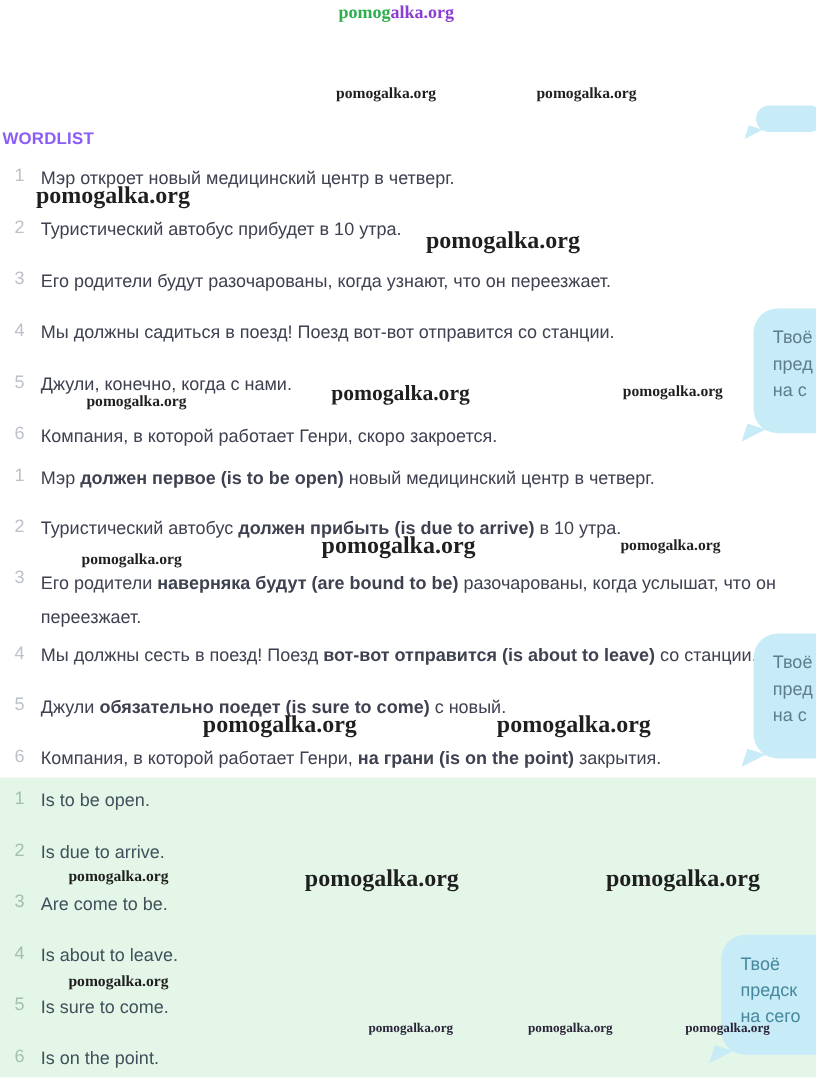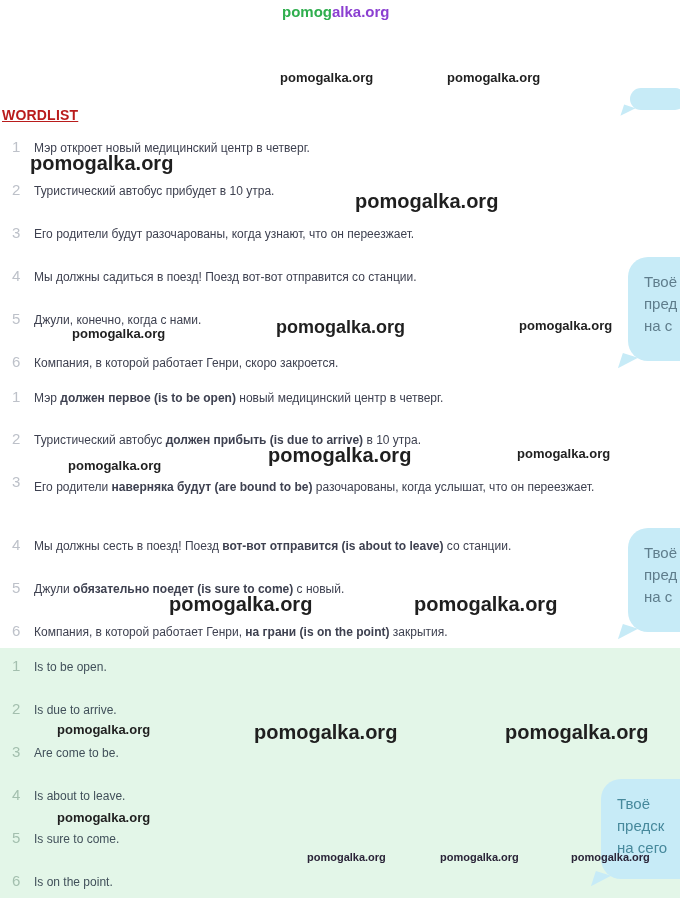--- a/index.html
+++ b/index.html
@@ -2,33 +2,33 @@
 <html><head>
 <meta charset="utf-8">
 <style>
   html,body{margin:0;padding:0;}
   .page{
     position:relative;width:680px;height:898px;background:#ffffff;overflow:hidden;
     font-family:"Liberation Sans","DejaVu Sans",sans-serif;color:#3e4150;
   }
   
   .intro{position:absolute;left:2px;top:28px;width:674px;font-size:15.5px;line-height:22px;color:#3b3b49;}
-  .wordlist{position:absolute;left:2px;top:107px;font-size:14px;font-weight:bold;color:#b91c1c;letter-spacing:.2px;text-decoration:underline;}
+  .wordlist{position:absolute;left:2px;top:107px;font-size:14px;font-weight:bold;color:#8b5cf6;letter-spacing:.2px;}
   
   .row{position:absolute;left:12px;display:flex;align-items:flex-start;}
   .num{width:22px;flex:0 0 22px;font-size:15px;color:#bdc1c9;}
-  .txt{font-size:12px;line-height:28px;color:#3e4150;width:640px;}
+  .txt{font-size:15px;line-height:28px;color:#3e4150;width:640px;}
   .row .txt{line-height:21px;}
   .b{font-weight:bold;}
   
   .green-panel{position:absolute;left:0;top:648px;width:680px;height:250px;background:#e3f6e8;}
   .key-num{color:#a3bfae;}
   .key-txt{color:#41505a;}
   
-  .wm{position:absolute;font-weight:bold;color:#1f1f1f;white-space:nowrap;}
+  .wm{position:absolute;font-weight:bold;color:#1f1f1f;white-space:nowrap;font-family:Liberation Serif, serif;}
   .wm-20{font-size:20px;}
   .wm-18{font-size:18px;}
   .wm-13{font-size:13px;}
   .wm-11{font-size:11px;color:#2a2438;}
   .wm-top{font-size:15px;}
   .wm-top .p1{color:#2fae4e;}
   .wm-top .p2{color:#8b3fd1;}
   
   .bubble{
     position:absolute;background:#c7ebf7;border-radius:20px;

